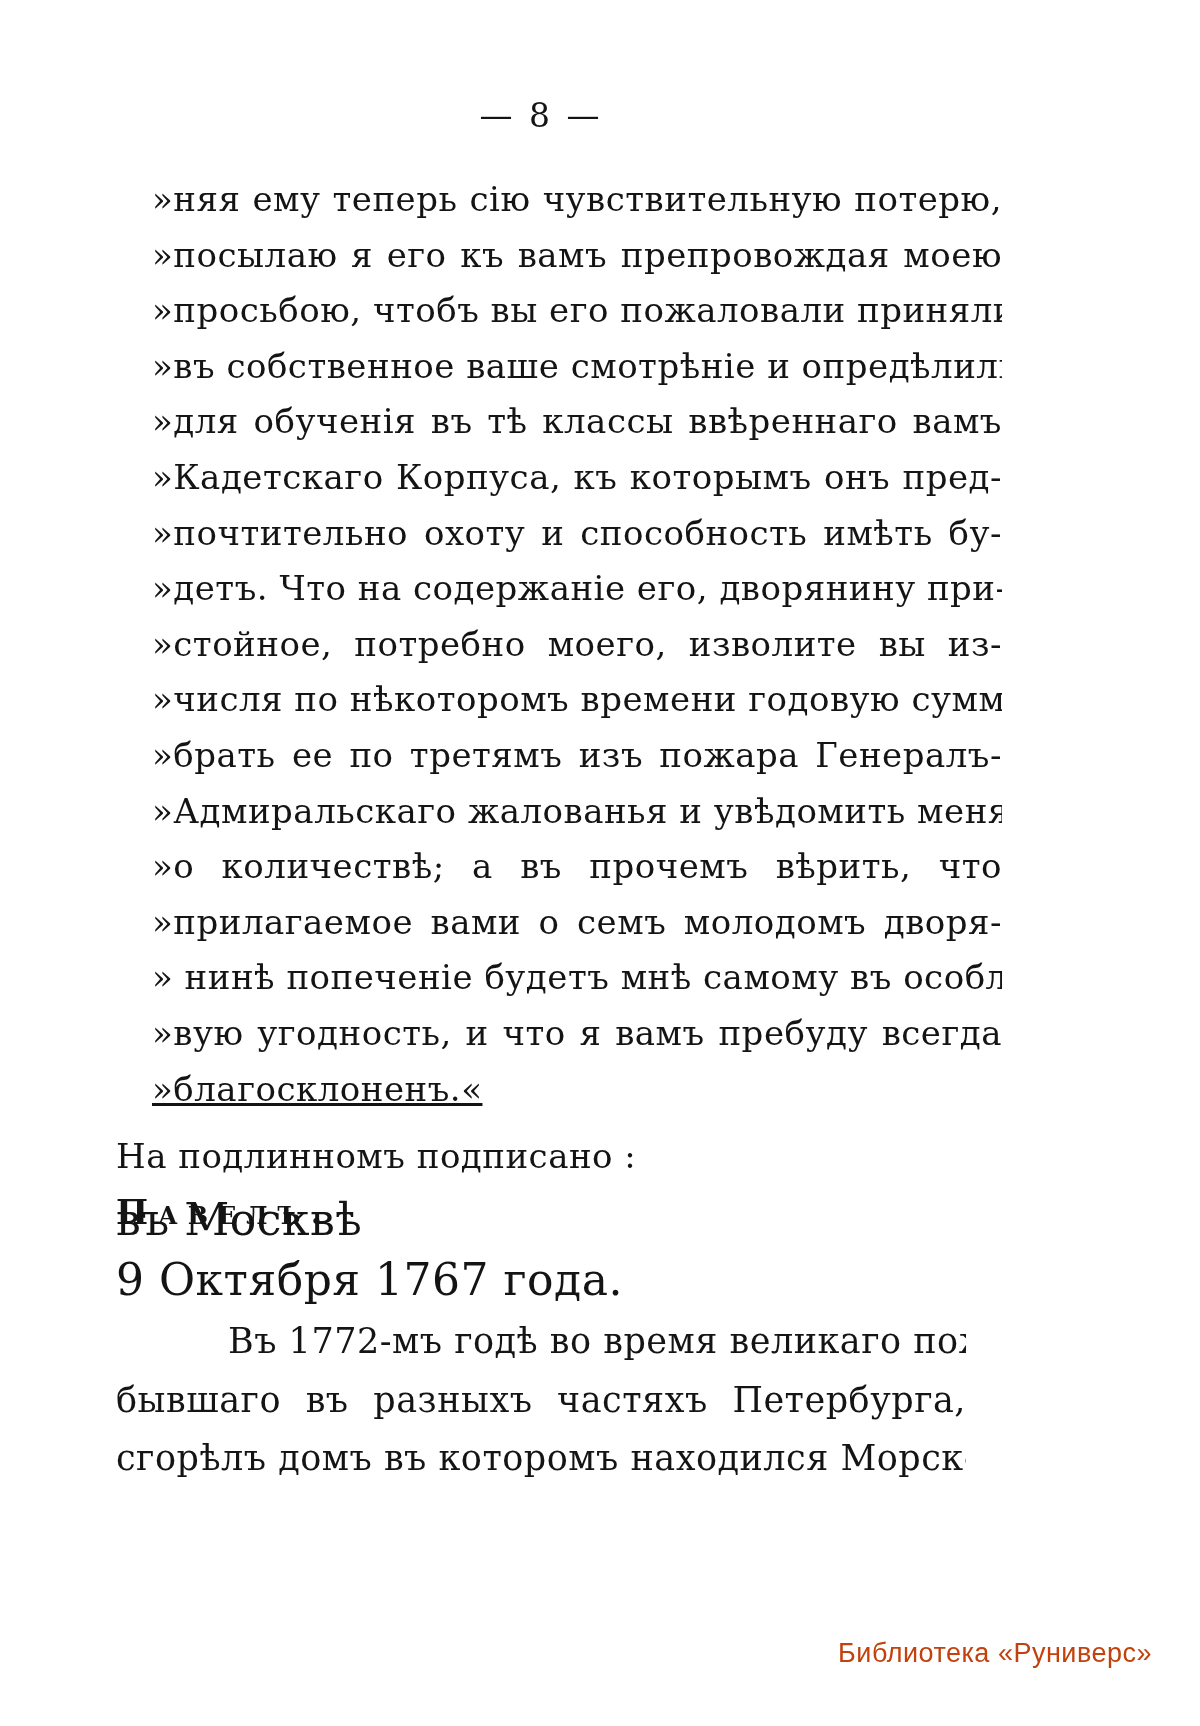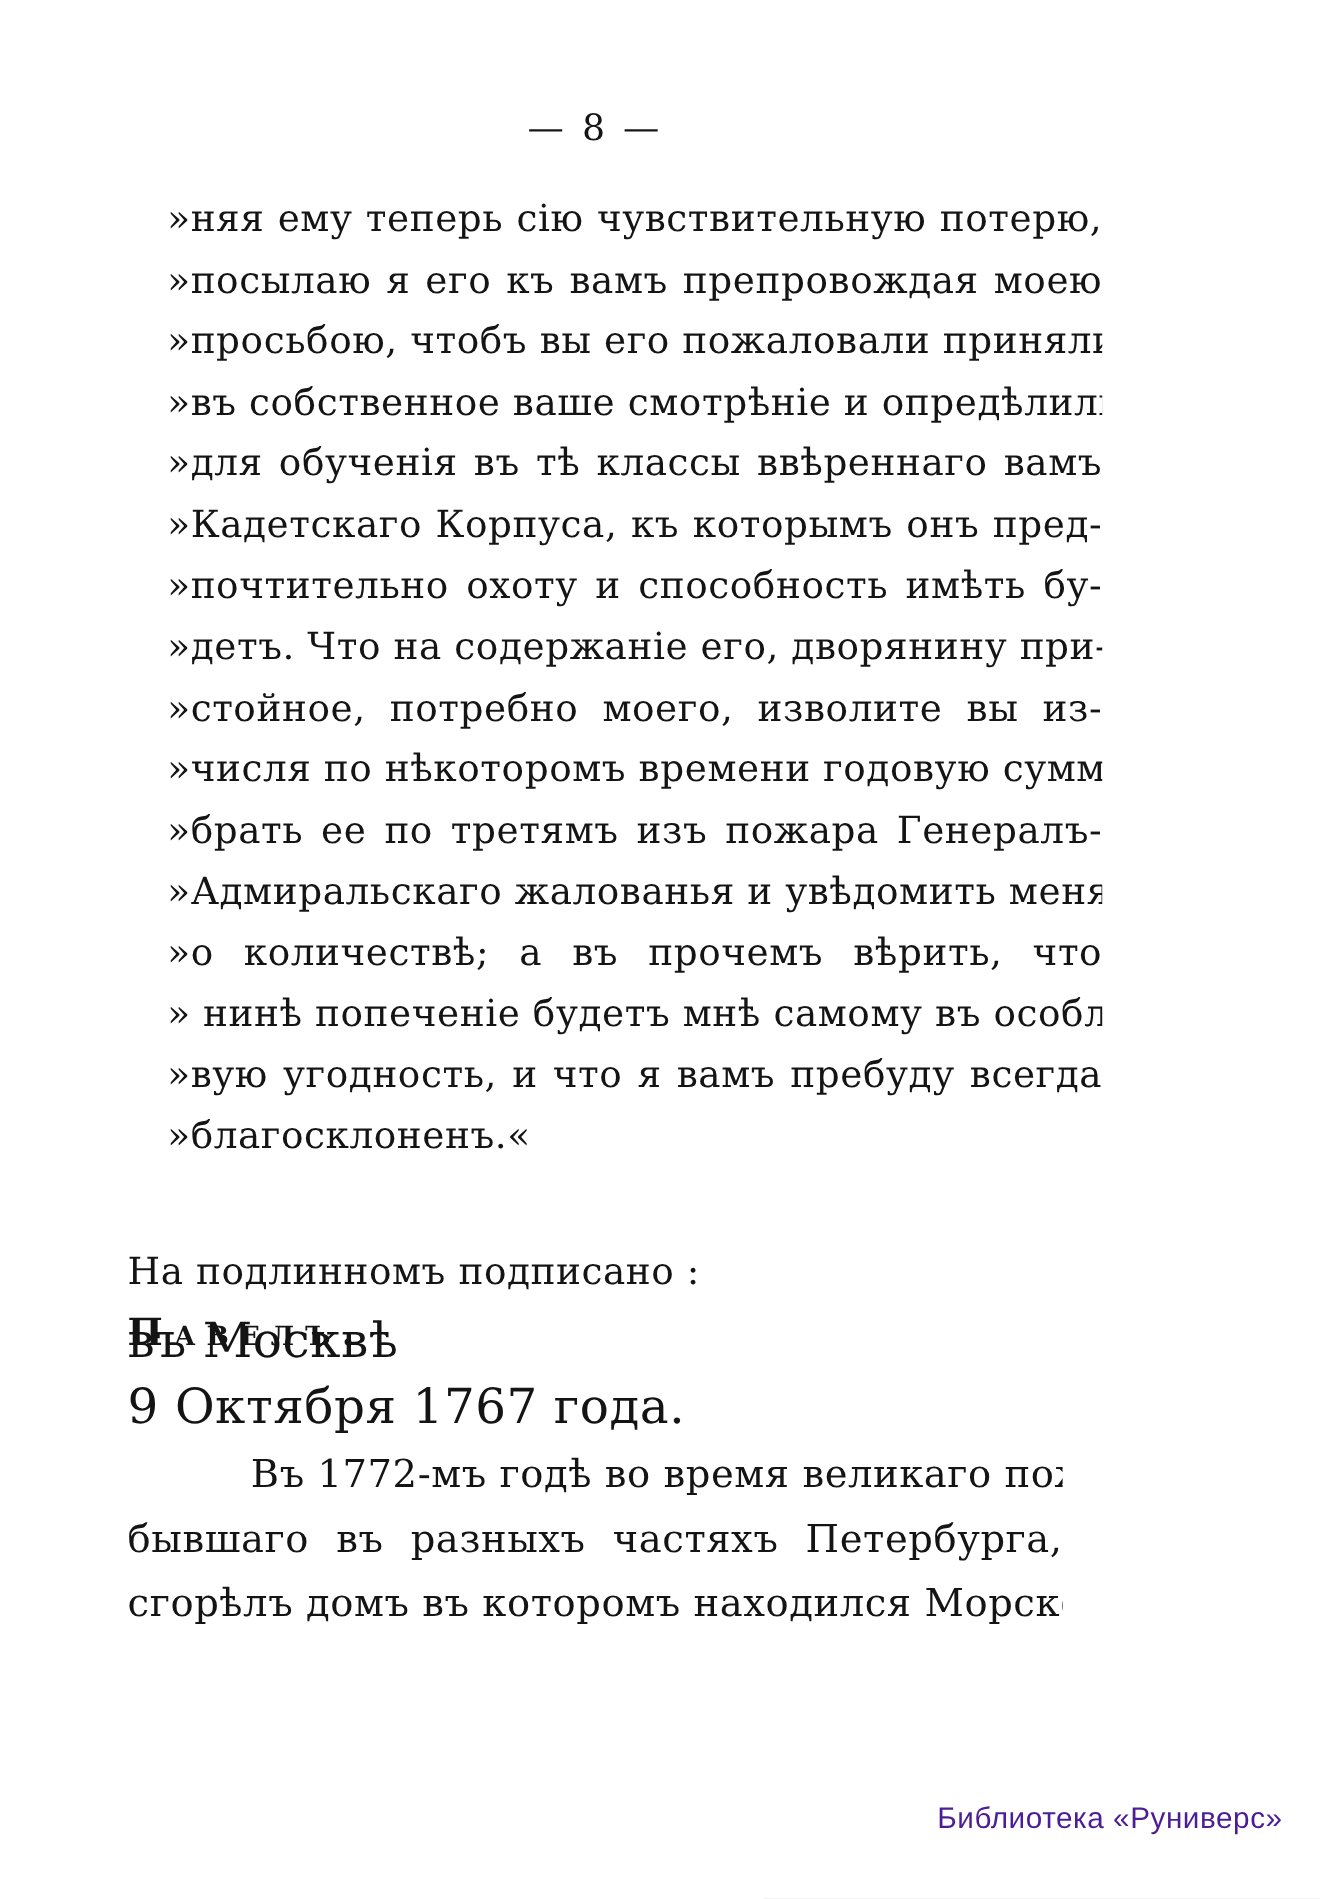--- a/index.html
+++ b/index.html
@@ -19,21 +19,21 @@
   }
   .quote {
     position:absolute; top:172px; left:116px; width:850px;
     font-size:34px; letter-spacing:0.5px;margin-left:36px;
   }
   .qline {
     height:55.6px; line-height:55.6px;
     text-align:justify; text-align-last:justify;
     overflow:hidden; white-space:nowrap;
   }
-  .qline.left { text-align:left; text-align-last:left; }
+  .qline.left { text-align:left; text-align-last:left;text-decoration:underline; }
   .sigrow {
     position:absolute; top:1128px; left:116px; width:850px;
     display:flex; justify-content:space-between; align-items:baseline;
     font-size:34px; line-height:56px; letter-spacing:0.5px;
     box-sizing:border-box;
     flex-direction:column;
   }
   .signame {
     font-variant:small-caps;
     letter-spacing:10px;
@@ -51,23 +51,23 @@
     font-size:35px; letter-spacing:0.5px;
   }
   .pline {
     height:58.6px; line-height:58.6px;
     text-align:justify; text-align-last:justify;
     overflow:hidden; white-space:nowrap;
     box-sizing:border-box;
   }
   .pline.indent { padding-left:112px; }
   .watermark {
-    position:absolute; top:1638px; right:34px;
+    position:absolute; top:1638px; right:48px;
     font-family:"Liberation Sans", sans-serif;
-    font-size:27px; color:#4c1d95; letter-spacing:0.5px;
+    font-size:27px; color:#c2410c; letter-spacing:0.5px;
   }
 </style>
 </head>
 <body>
 
 <div class="page">
 
   <div class="pagenum">— 8 —</div>
 
   <div class="quote">
@@ -77,20 +77,21 @@
     <div class="qline">»въ собственное ваше смотрѣніе и опредѣлили</div>
     <div class="qline">»для обученія въ тѣ классы ввѣреннаго вамъ</div>
     <div class="qline">»Кадетскаго Корпуса, къ которымъ онъ пред-</div>
     <div class="qline">»почтительно охоту и способность имѣть бу-</div>
     <div class="qline">»детъ. Что на содержаніе его, дворянину при-</div>
     <div class="qline">»стойное, потребно моего, изволите вы из-</div>
     <div class="qline">»числя по нѣкоторомъ времени годовую сумму,</div>
     <div class="qline">»брать ее по третямъ изъ пожара Генералъ-</div>
     <div class="qline">»Адмиральскаго жалованья и увѣдомить меня</div>
     <div class="qline">»о количествѣ; а въ прочемъ вѣрить, что</div>
+    <div class="qline">»прилагаемое вами о семъ молодомъ дворя-</div>
     <div class="qline">» нинѣ попеченіе будетъ мнѣ самому въ особли-</div>
     <div class="qline">»вую угодность, и что я вамъ пребуду всегда</div>
     <div class="qline left">»благосклоненъ.«</div>
   </div>
 
   <div class="sigrow">
     <span>На подлинномъ подписано :</span>
     <span class="signame">Павелъ.</span>
   </div>
 

